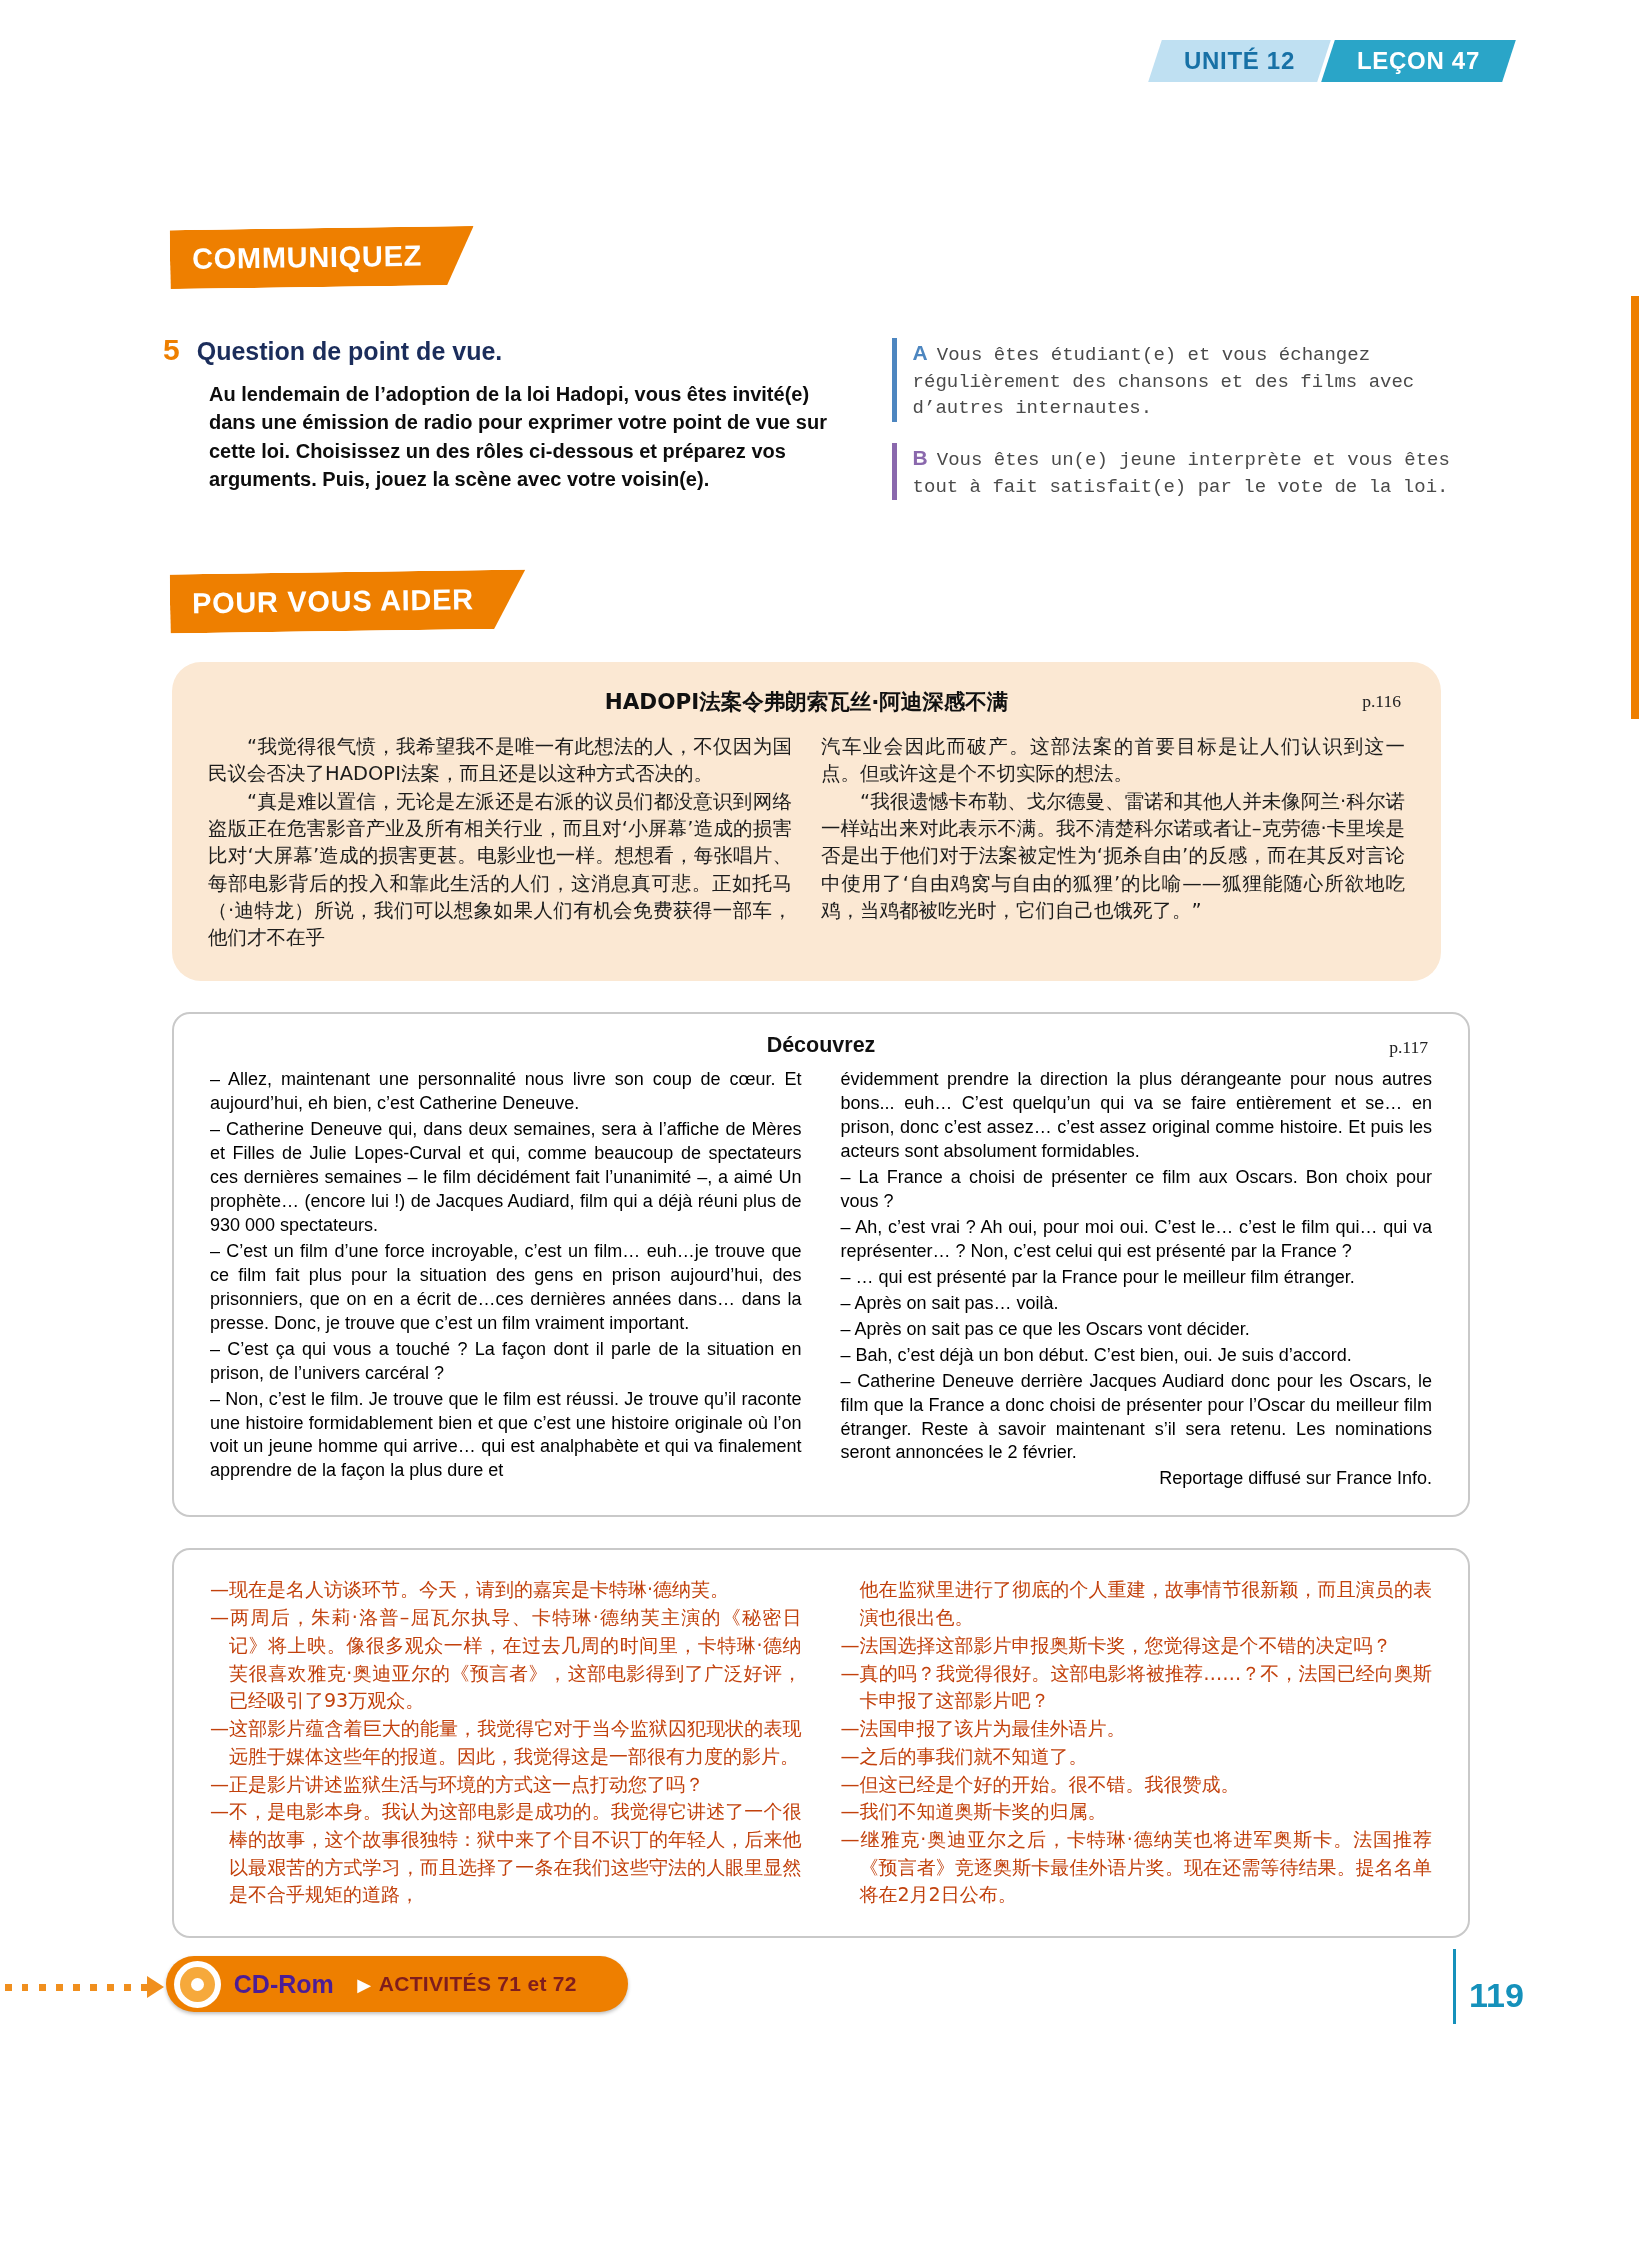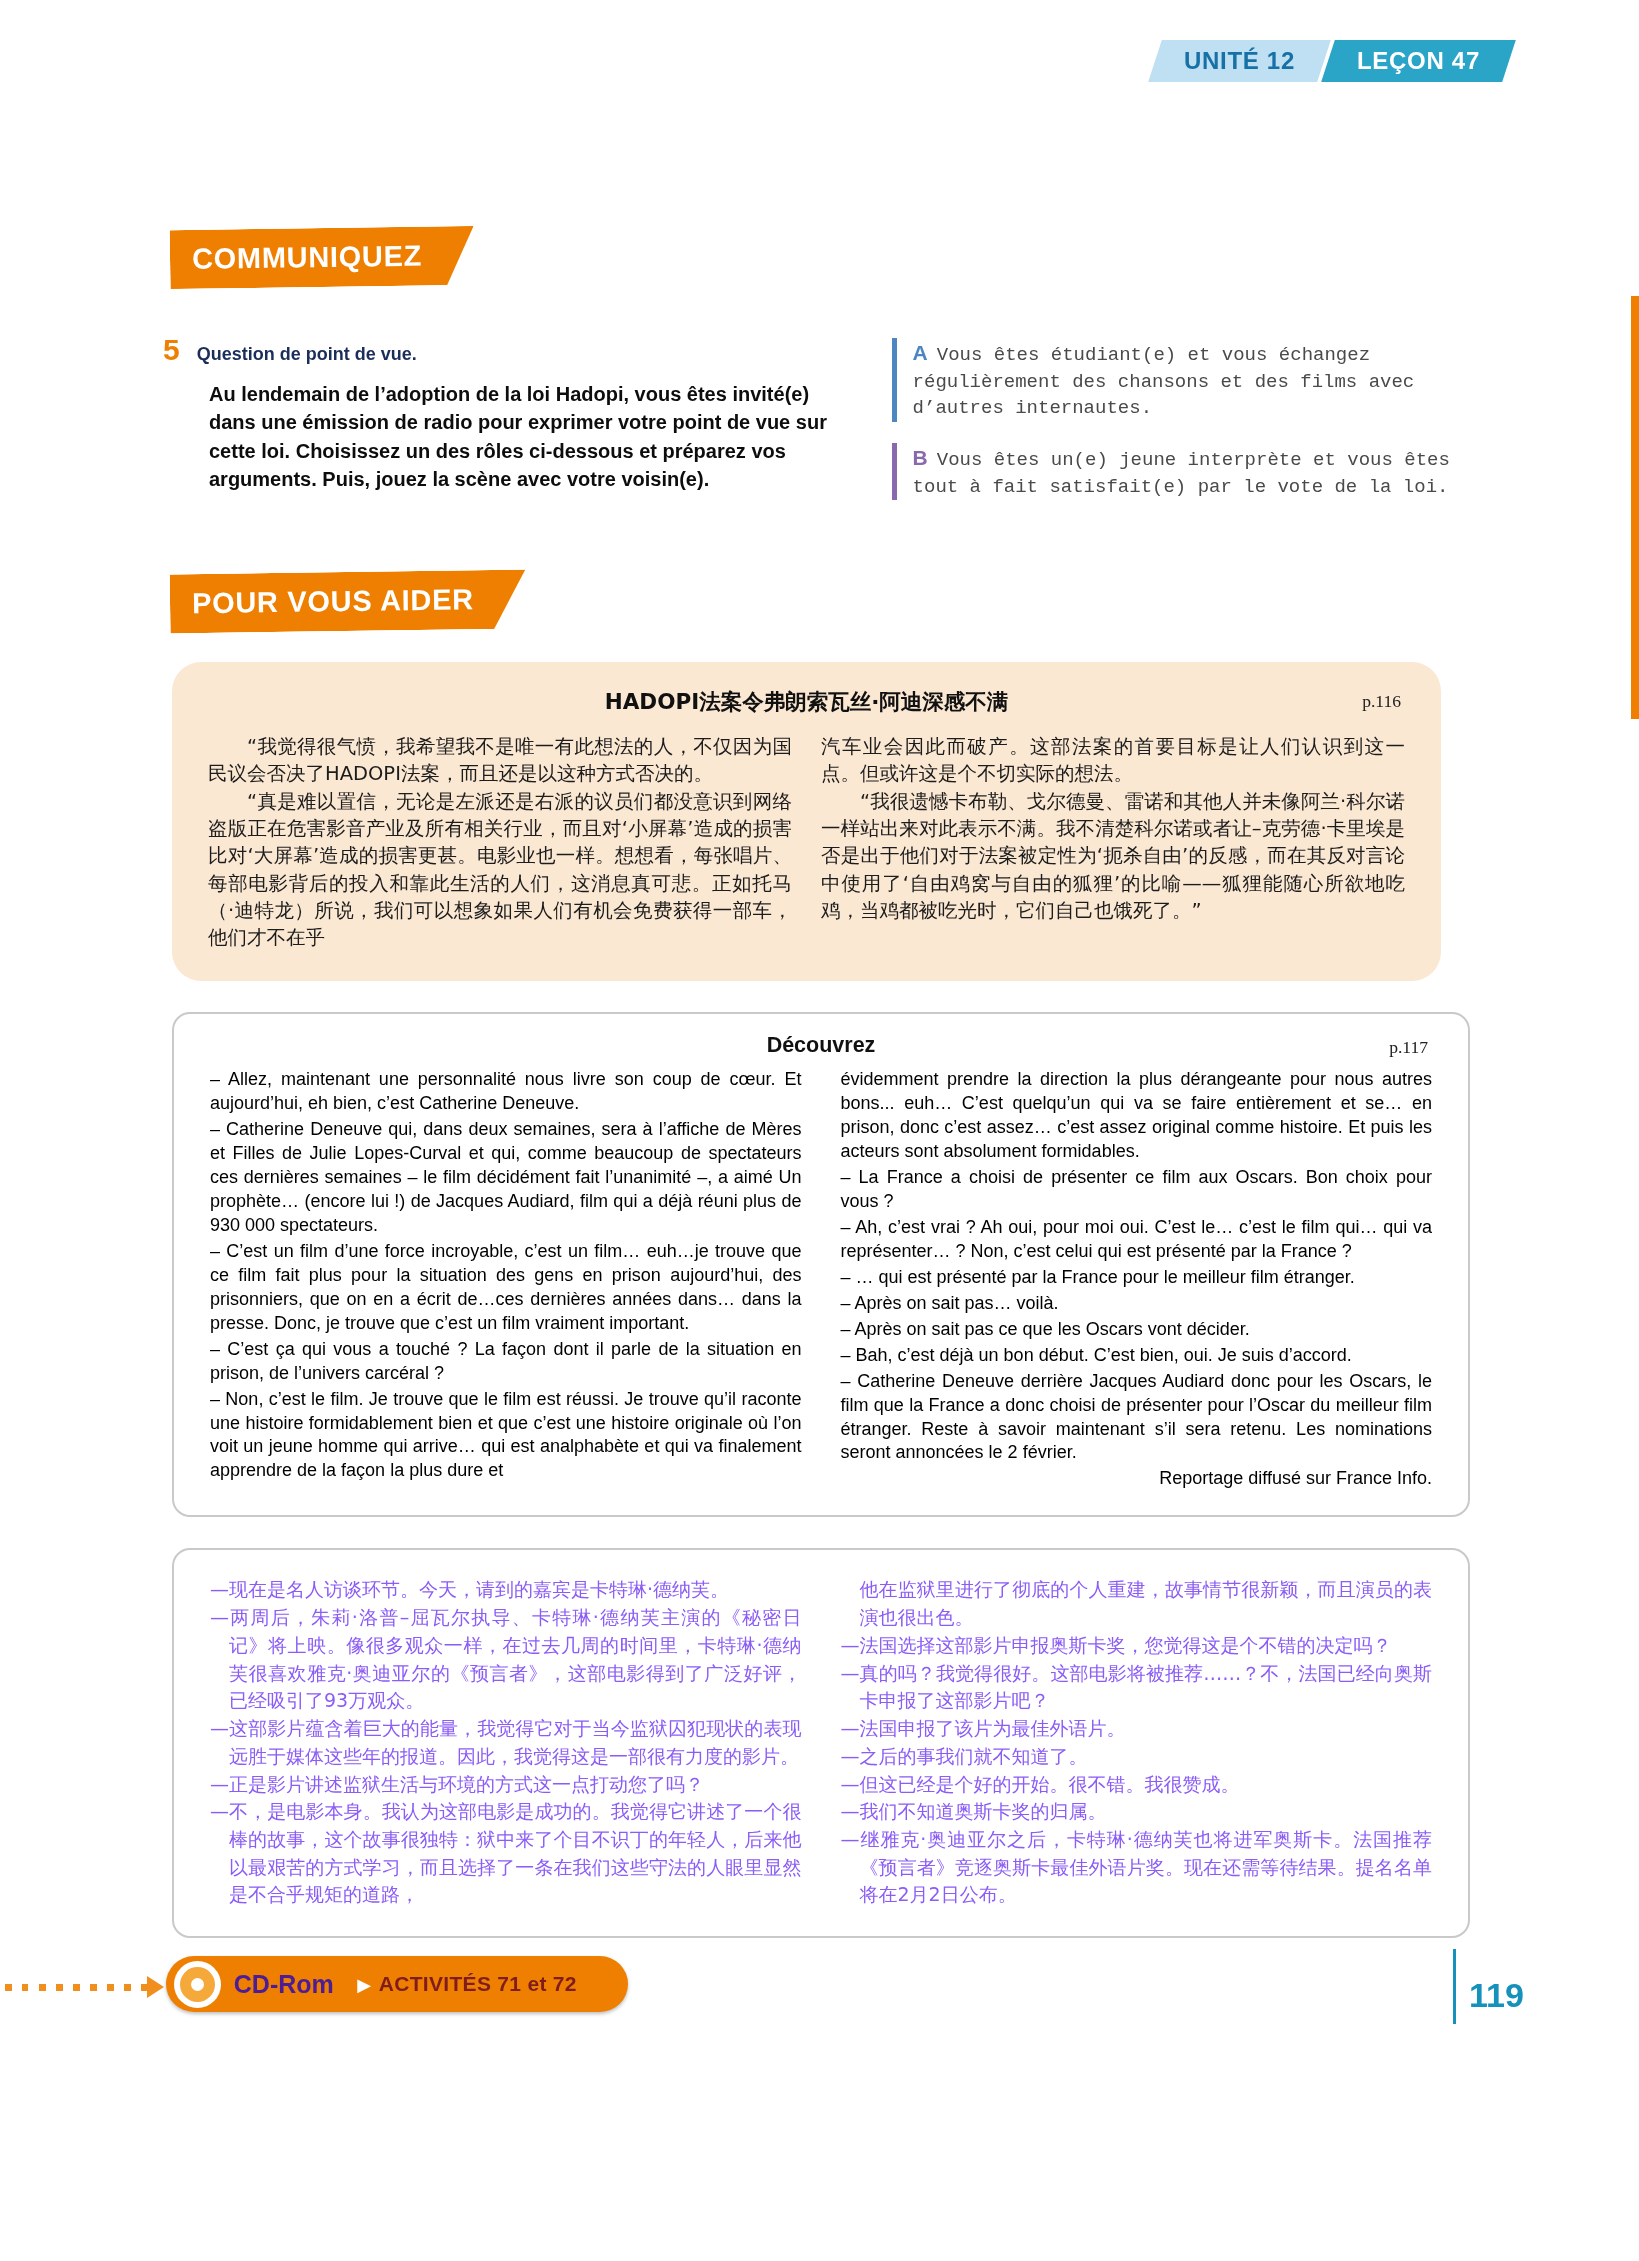--- a/index.html
+++ b/index.html
@@ -37,21 +37,21 @@
     white-space:nowrap;
   }
   .banner-communiquez { margin:228px 0 0 170px; }
   .banner-aider { margin:51px 0 0 170px; }
 
   
   .ex-row { display:flex; margin:46px 156px 0 163px; align-items:flex-start; }
   .ex-left { width:703px; }
   .ex-head { display:flex; align-items:baseline; gap:17px; }
   .ex-num { color:#ee7f00; font-weight:bold; font-size:30px; }
-  .ex-title { color:#1b2d5b; font-weight:bold; font-size:18px; margin:0; }
+  .ex-title { color:#1b2d5b; font-weight:bold; font-size:25px; margin:0; }
   .ex-body { margin:13px 0 0 46px; width:618px; font-weight:bold; font-size:20px; line-height:1.42; color:#0d0d0d; }
 
   .roles { width:572px; margin-left:26px; padding-top:5.2px; }
   .role { border-left:5.9px solid; padding-left:15.6px; margin-bottom:21px; font-family:"Liberation Mono", monospace; font-size:19px; line-height:1.4; color:#4a4a4a; text-align:left; }
   .role-a { border-color:#4d86c0; }
   .role-a .role-letter { color:#4d86c0; }
   .role-b { border-color:#8a68ad; }
   .role-b .role-letter { color:#8a68ad; }
   .role-letter { font-weight:bold; font-size:21px; margin-right:9px; font-family:"Liberation Sans", sans-serif; }
 
@@ -71,21 +71,21 @@
   
   .dec-box { width:1298px; margin:31px 0 0 172px; border:2px solid #c9c9c9; border-radius:18px; padding:19.5px 36px 22px; background:#fff; }
   .dec-cols { display:flex; gap:39px; margin-top:10.4px; }
   .dec-cols .col { flex:1; font-size:18px; line-height:1.33; text-align:justify; color:#000; }
   .dec-cols p { margin:0 0 2px; }
   .credit { text-align:right; margin-top:5.2px; }
 
   
   .cn-box { width:1298px; margin:31px 0 0 172px; border:2px solid #c9c9c9; border-radius:18px; padding:26px 36px 27px; background:#fff; }
   .cn-cols { display:flex; gap:39px; }
-  .cn-cols .col { flex:1; font-size:19px; line-height:1.46; text-align:justify; color:#8b5cf6; font-family:"DejaVu Sans", sans-serif; }
+  .cn-cols .col { flex:1; font-size:19px; line-height:1.46; text-align:justify; color:#c2410c; font-family:"DejaVu Sans", sans-serif; }
   .hang { padding-left:1em; text-indent:-1em; }
   .cont { padding-left:1em; }
 
   
   .footer { position:relative; height:85px; margin-top:17px; }
   .leader { position:absolute; left:5.2px; top:29px; width:144px; height:6.5px;
             background:repeating-linear-gradient(90deg,#f08f1e 0 6.5px, transparent 6.5px 17px); }
   .leader-arrow { position:absolute; left:147px; top:21px; width:0; height:0;
                   border-left:17px solid #f08f1e; border-top:11px solid transparent; border-bottom:11px solid transparent; }
   .cdrom { position:absolute; left:166px; top:1.3px; height:56px; width:462px; background:#ee7f00;

